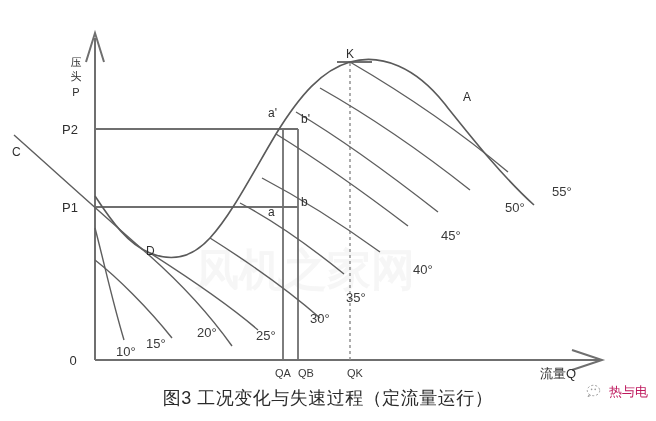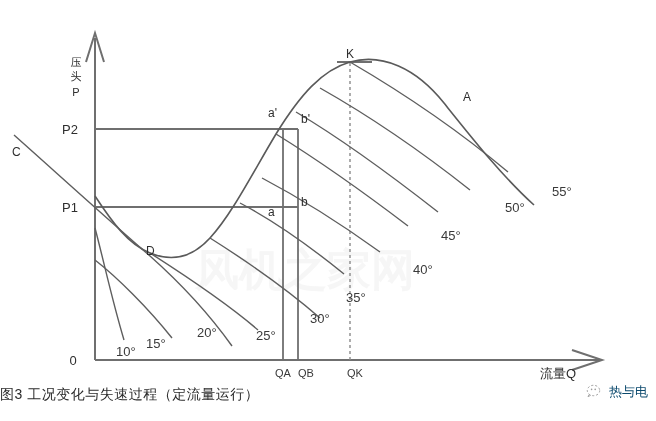--- a/index.html
+++ b/index.html
@@ -74,38 +74,38 @@
     font-family: "Liberation Sans", sans-serif;
     fill: #efefef;
     font-size: 44px;
     font-weight: bold;
   }
   #caption {
     position: absolute;
     left: 0;
     top: 386px;
     width: 656px;
-    text-align: left;
-    font-family: "Liberation Sans", sans-serif;
-    font-size: 14px;
+    text-align: center;
+    font-family: "Liberation Sans", sans-serif;
+    font-size: 18px;
     color: #2b2b2b;
     letter-spacing: 0.5px;
   }
   #brand {
     position: absolute;
     right: 8px;
     top: 383px;
     display: flex;
     align-items: center;
     gap: 5px;
   }
   #brand .brand-text {
     font-family: "Liberation Sans", sans-serif;
     font-size: 13px;
-    color: #0c4a6e;
+    color: #be185d;
   }
   .yaxis-caption {
     font-family: "Liberation Sans", sans-serif;
     fill: #2e2e2e;
     font-size: 11px;
   }
 </style>
 </head>
 <body>
 

